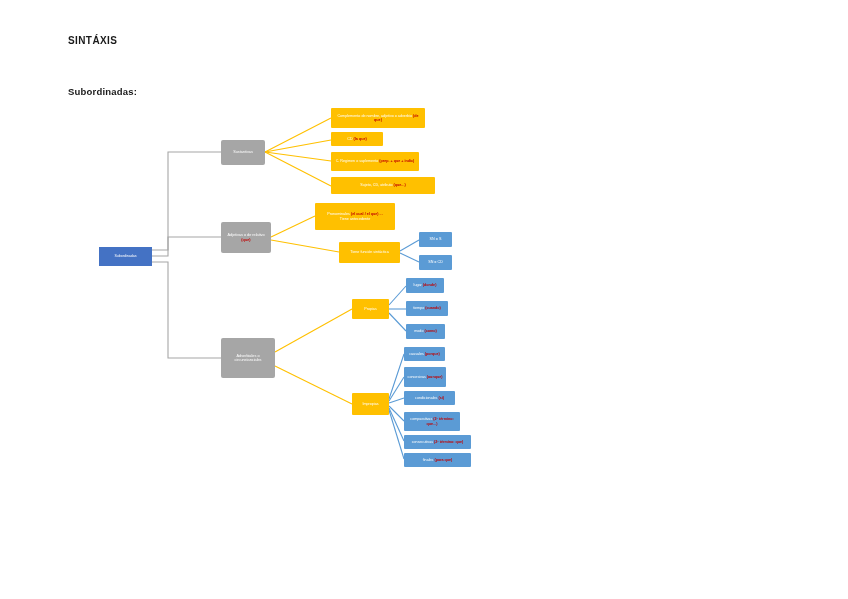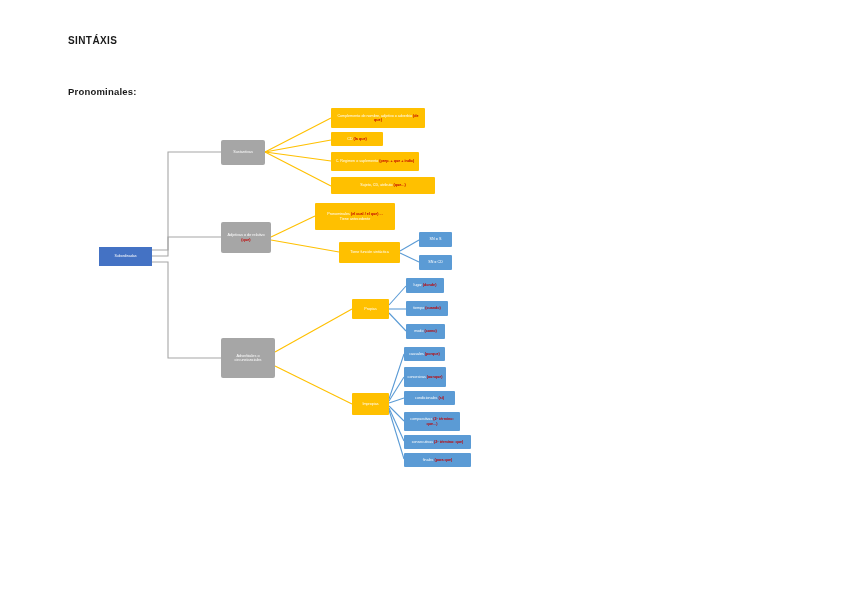--- a/index.html
+++ b/index.html
@@ -99,21 +99,21 @@
   .node .hl {
     color: #C00000;
     font-weight: 700;
   }
 </style>
 </head>
 <body>
 
 <div class="page-title">SINTÁXIS</div>
 
-<div class="page-subtitle">Pronominales:</div>
+<div class="page-subtitle">Subordinadas:</div>
 
 <div class="diagram">
 
   <svg class="edges" viewBox="0 0 848 599" width="848" height="599" xmlns="http://www.w3.org/2000/svg">
     <g fill="none" stroke="#A6A6A6" stroke-width="1.1">
       <path d="M152,250 L168,250 L168,152 L221,152"></path>
       <path d="M152,256 L168,256 L168,237 L221,237"></path>
       <path d="M152,262 L168,262 L168,358 L221,358"></path>
     </g>
     <g fill="none" stroke="#FFC000" stroke-width="1.1">

